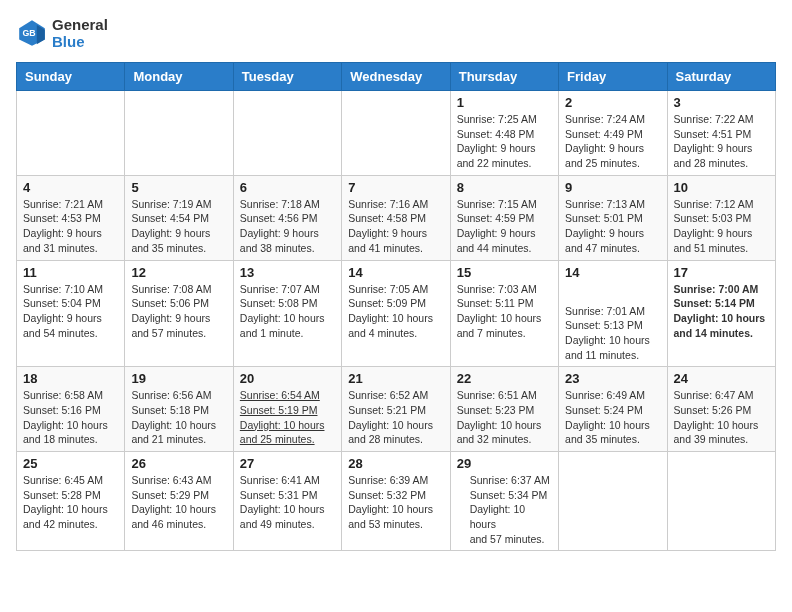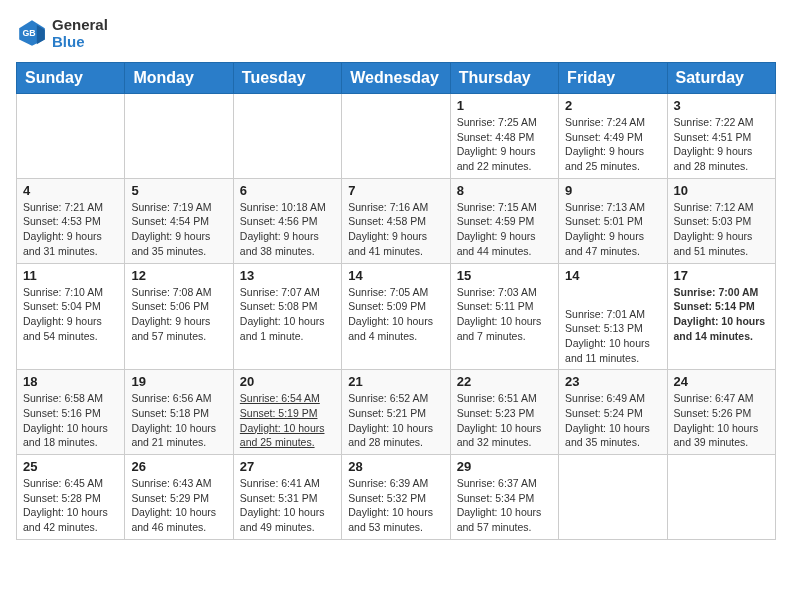--- a/index.html
+++ b/index.html
@@ -39,21 +39,21 @@
       color: #444;
     }
     .calendar {
       width: 100%;
       border-collapse: collapse;
       border: 1px solid #ccc;
     }
     .calendar th {
       background: #2a7dc9;
       color: #fff;
-      font-size: 16px;
+      font-size: 13px;
       font-weight: bold;
       padding: 6px 8px;
       text-align: left;
       border: 1px solid #1e6aad;
     }
     .calendar td {
       vertical-align: top;
       border: 1px solid #ccc;
       padding: 4px 6px;
       width: calc(100% / 7);
@@ -149,21 +149,21 @@
         </td>
         <td>
           <span class="day-num">5</span>
           <div class="day-info" style="white-space: pre-line;">Sunrise: 7:19 AM
 Sunset: 4:54 PM
 Daylight: 9 hours
 and 35 minutes.</div>
         </td>
         <td>
           <span class="day-num">6</span>
-          <div class="day-info" style="white-space: pre-line;">Sunrise: 10:18 AM
+          <div class="day-info" style="white-space: pre-line;">Sunrise: 7:18 AM
 Sunset: 4:56 PM
 Daylight: 9 hours
 and 38 minutes.</div>
         </td>
         <td>
           <span class="day-num">7</span>
           <div class="day-info" style="white-space: pre-line;">Sunrise: 7:16 AM
 Sunset: 4:58 PM
 Daylight: 9 hours
 and 41 minutes.</div>
@@ -316,21 +316,21 @@
         </td>
         <td>
           <span class="day-num">28</span>
           <div class="day-info" style="white-space: pre-line;">Sunrise: 6:39 AM
 Sunset: 5:32 PM
 Daylight: 10 hours
 and 53 minutes.</div>
         </td>
         <td>
           <span class="day-num">29</span>
-          <div class="day-info" style="white-space: pre-line;">Sunrise: 6:37 AM
+          <div class="day-info" style="white-space: pre-line; margin-left: 13px;">Sunrise: 6:37 AM
 Sunset: 5:34 PM
 Daylight: 10 hours
 and 57 minutes.</div>
         </td>
         <td class="empty"></td>
         <td class="empty"></td>
       </tr>
     </tbody>
 </table>
 

